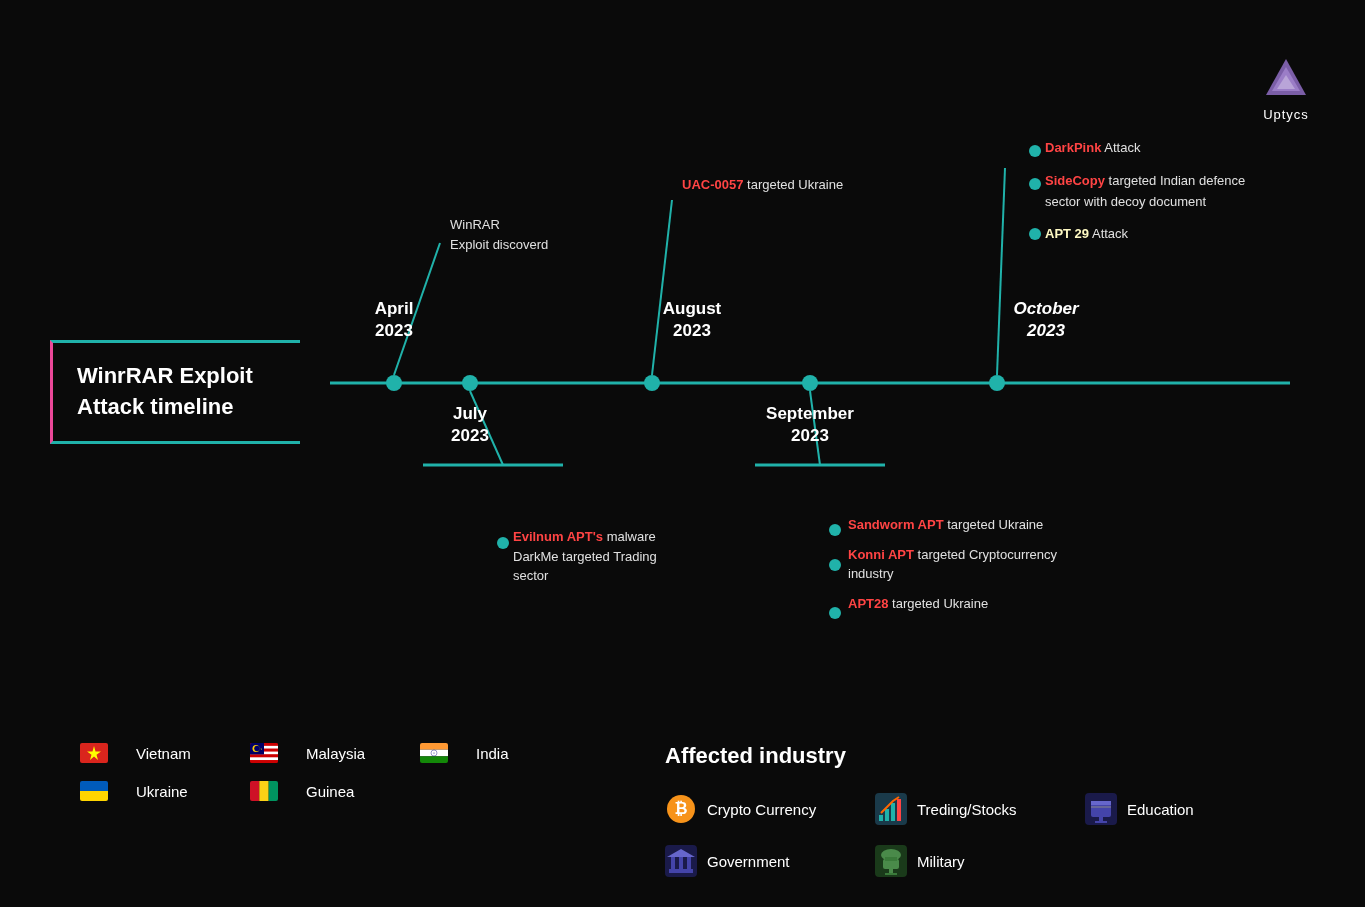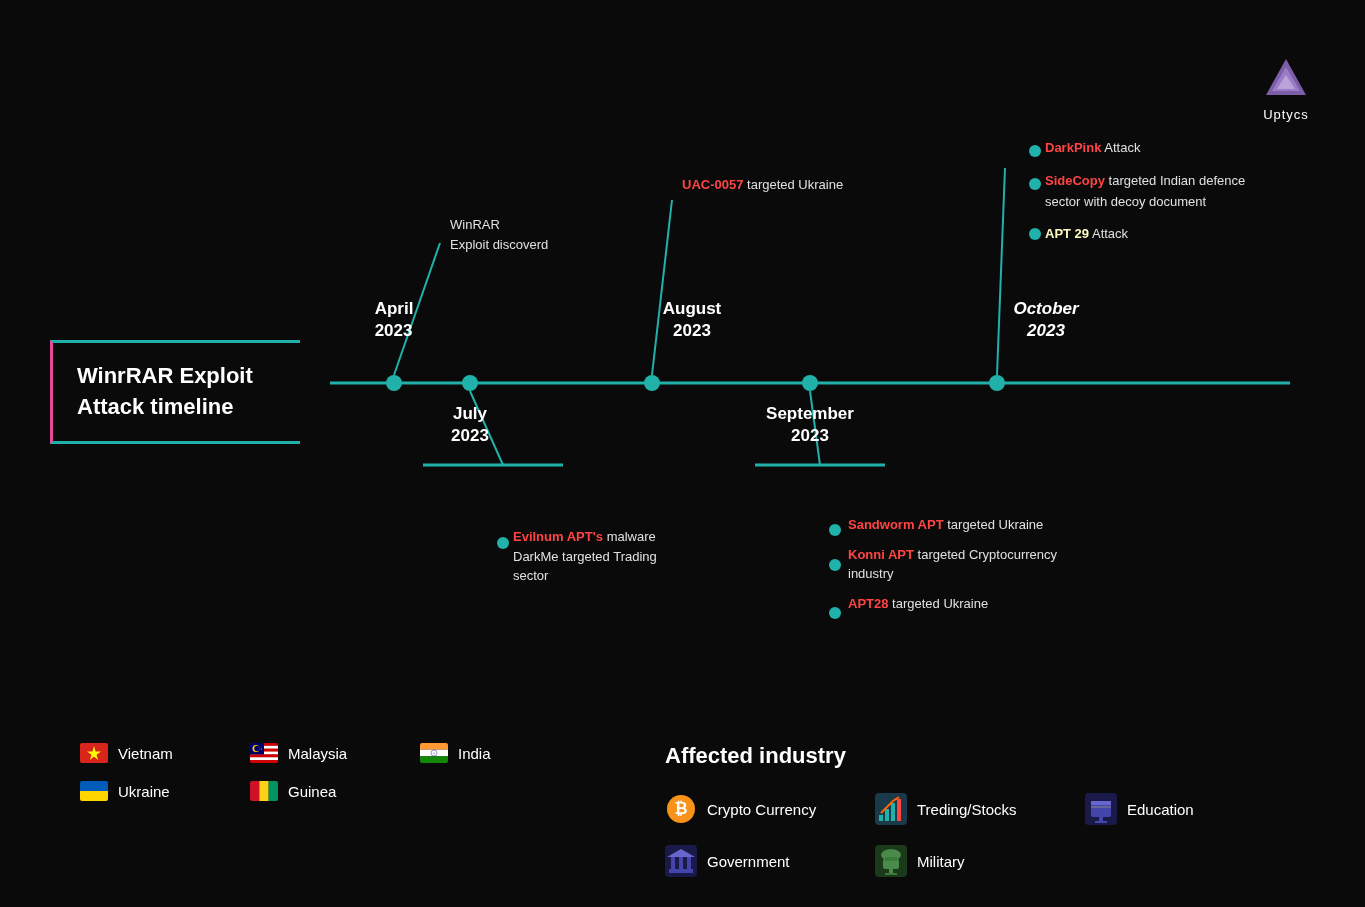--- a/index.html
+++ b/index.html
@@ -77,21 +77,21 @@
 
     .country-grid {
       display: grid;
       grid-template-columns: repeat(3, 160px);
       row-gap: 18px;
       column-gap: 10px;
     }
     .country-item {
       display: flex;
       align-items: center;
-      gap: 10px;
+      gap: 28px;
       font-size: 15px;
       color: #ffffff;
     }
     .flag-icon {
       width: 28px;
       height: 20px;
       border-radius: 2px;
       overflow: hidden;
       display: inline-block;
       flex-shrink: 0;
@@ -181,21 +181,21 @@
 
   <circle cx="835" cy="530" r="6" fill="#20b2aa"></circle>
   <circle cx="835" cy="565" r="6" fill="#20b2aa"></circle>
   <circle cx="835" cy="613" r="6" fill="#20b2aa"></circle>
 
   <circle cx="1035" cy="151" r="6" fill="#20b2aa"></circle>
   <circle cx="1035" cy="184" r="6" fill="#20b2aa"></circle>
   <circle cx="1035" cy="234" r="6" fill="#20b2aa"></circle>
 </svg>
 
-<div style="position:absolute; left:394px; top:298px; transform:translateX(-50%); ">
+<div style="position:absolute; left:394px; top:298px; transform:translateX(-50%); text-align:center;">
   <div style="font-size:17px; font-weight:700; color:#fff; line-height:1.3;">
     <span>April</span><br>
     <span>2023</span>
   </div>
 </div>
 
 <div style="position:absolute; left:450px; top:215px; font-size:13px; color:#e0e0e0; line-height:1.5;">
   <div>WinRAR<br>Exploit discoverd</div>
 </div>
 

